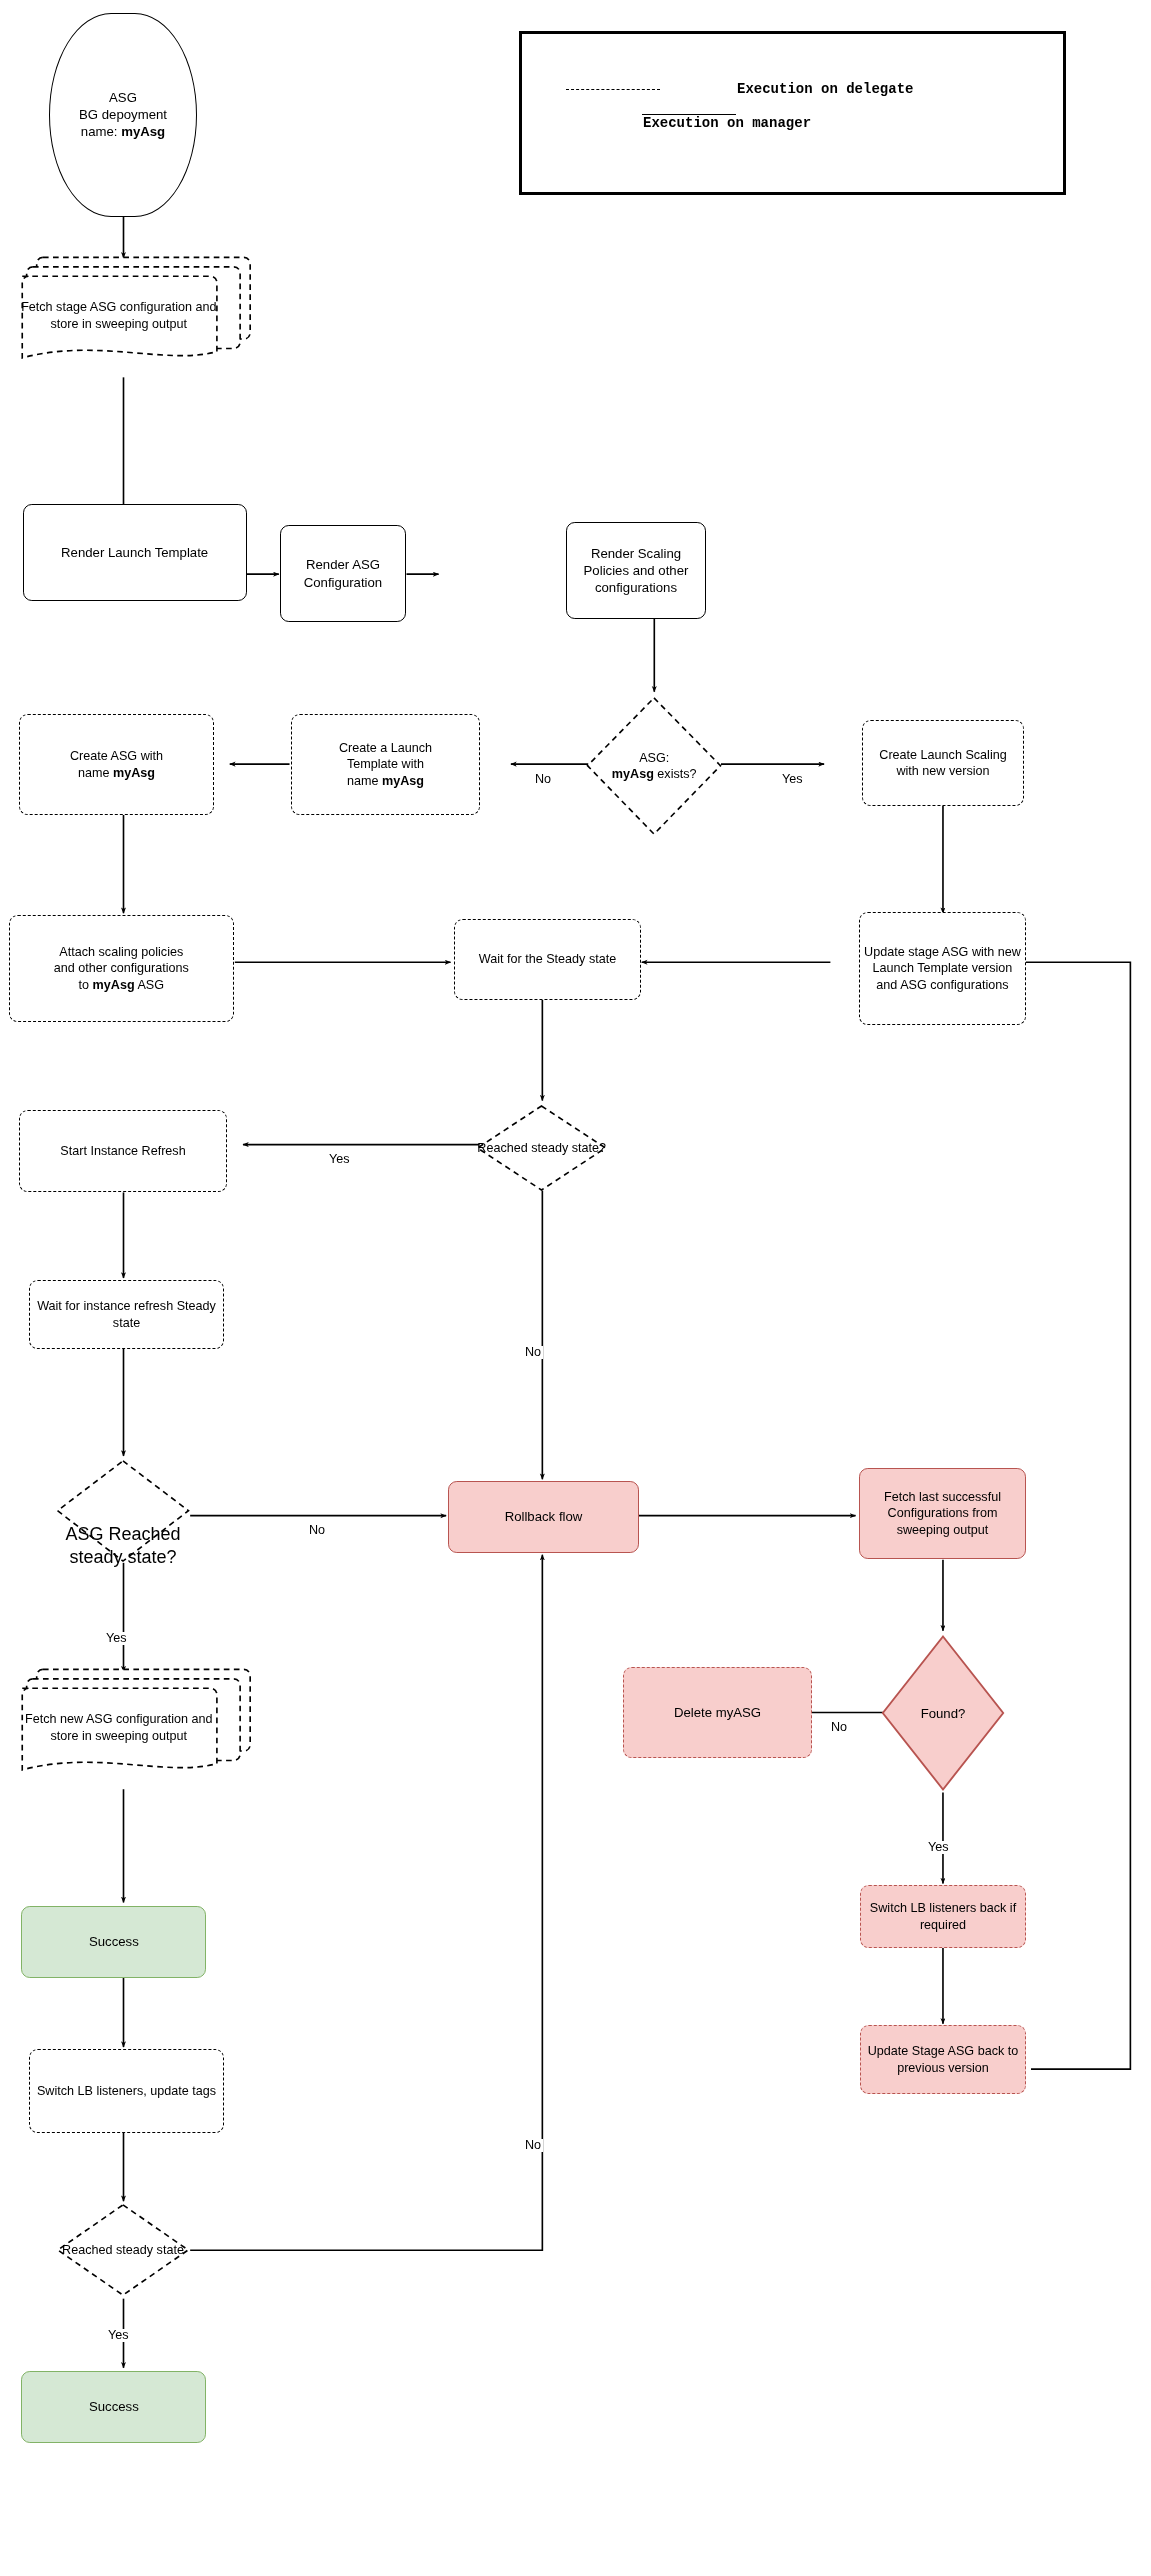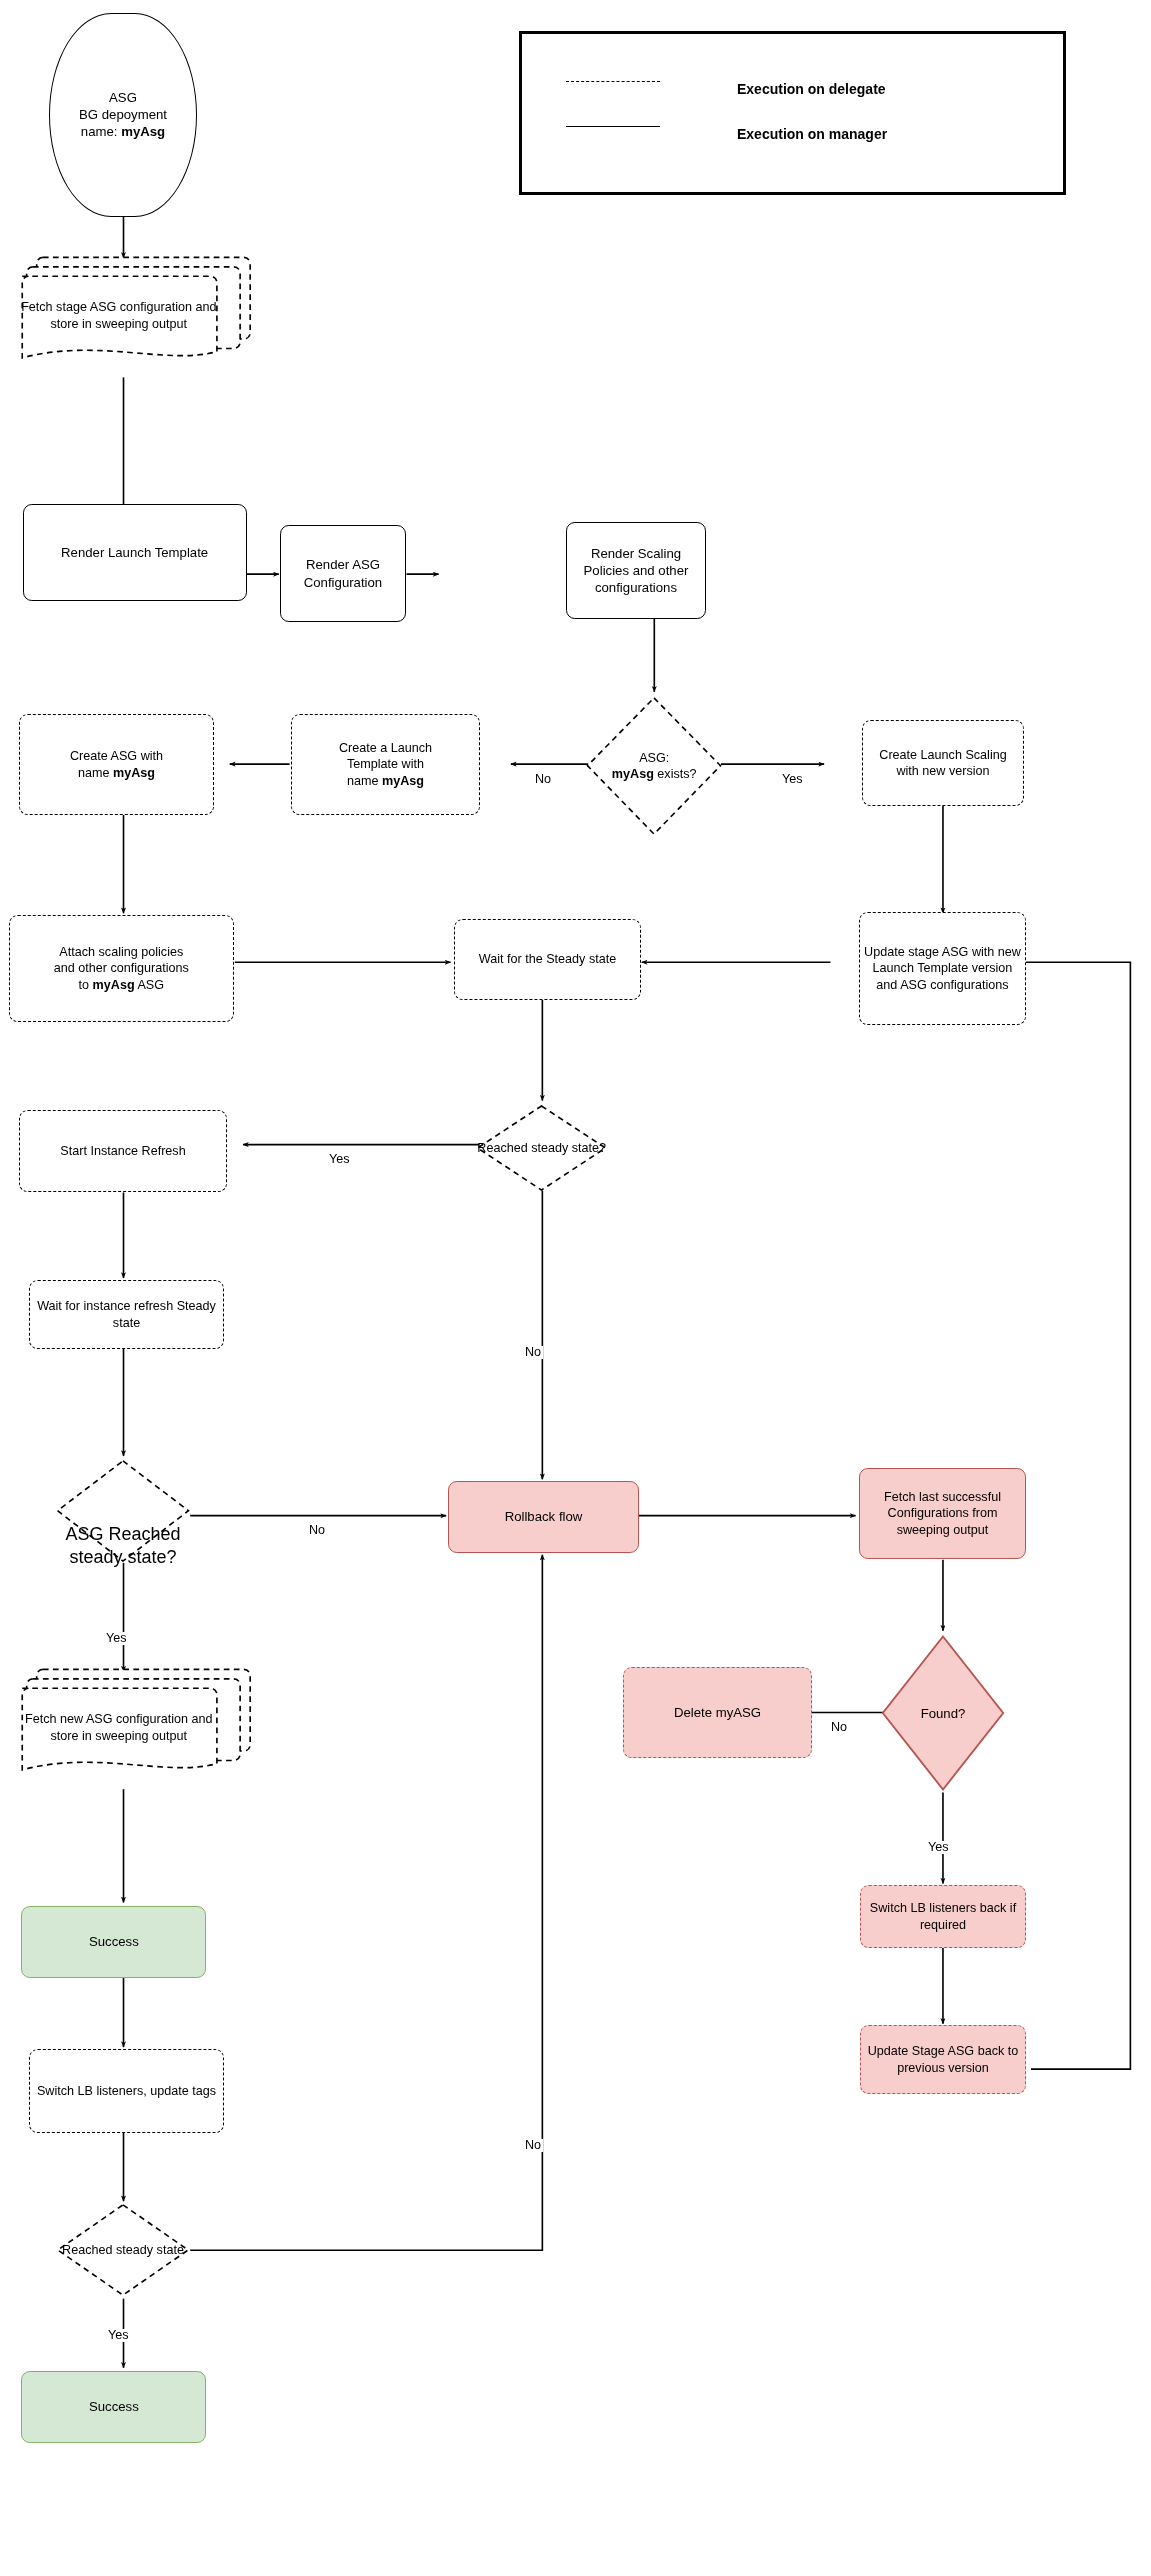--- a/index.html
+++ b/index.html
@@ -9,21 +9,21 @@
   .node{position:absolute;box-sizing:border-box;display:flex;align-items:center;justify-content:center;text-align:center;color:#000;line-height:1.30;}
   .node .txt{width:100%;padding:0 3.8px;}
   .proc{border:1.3px solid #000;border-radius:8.8px;background:#fff;}
   .proc-dash{border:1.5px dashed #000;border-radius:8.8px;background:#fff;}
   .term{border-radius:42%/50%;border:1.6px solid #000;background:#fff;}
   .green{background:#d5e8d4;border:1.3px solid #82b366;border-radius:8.8px;}
   .red{background:#f8cecc;border:1.3px solid #b85450;border-radius:8.8px;}
   .red-dash{background:#f8cecc;border:1.5px dashed #b85450;border-radius:8.8px;}
   .elabel{position:absolute;background:#fff;color:#000;padding:0 1.9px;line-height:1;margin-top:16px;}
   .legendbox{position:absolute;border:3.8px solid #000;background:#fff;box-sizing:border-box;}
-  .legrow{position:absolute;display:flex;align-items:flex-start;}
+  .legrow{position:absolute;display:flex;align-items:center;font-family:Liberation Mono, monospace;}
   .legline{width:94px;height:0;border-top:1.9px solid #000;}
   .legline.dash{border-top:1.9px dashed #000;}
   .legtext{margin-left:77px;font-weight:bold;font-size:14px;white-space:nowrap;}
   .b{font-weight:bold;}
   .docshape{position:absolute;}
 </style>
 </head>
 <body>
 
 <div id="canvas">
@@ -96,21 +96,21 @@
 
       <path d="M196,3655 L196,3765" marker-end="url(#ah)"></path>
     </g>
   </svg>
 
   <div class="legendbox" style="left:519px;top:31px;width:547px;height:164px;">
     <div class="legrow" style="left:44px;top:47px;">
       <span class="legline dash"></span>
       <span class="legtext">Execution on delegate</span>
     </div>
-    <div class="legrow" style="left:44px;top:92px;">
+    <div class="legrow" style="left:44px;top:80px;flex-direction:column;">
       <span class="legline"></span>
       <span class="legtext">Execution on manager</span>
     </div>
   </div>
 
   <div class="node term" style="left:49px;top:12.6px;width:148px;height:204px;font-size:13.2px;">
     <div class="txt">
       <div>ASG</div>
       <div>BG depoyment</div>
       <div><span>name: </span><span class="b">myAsg</span></div>

